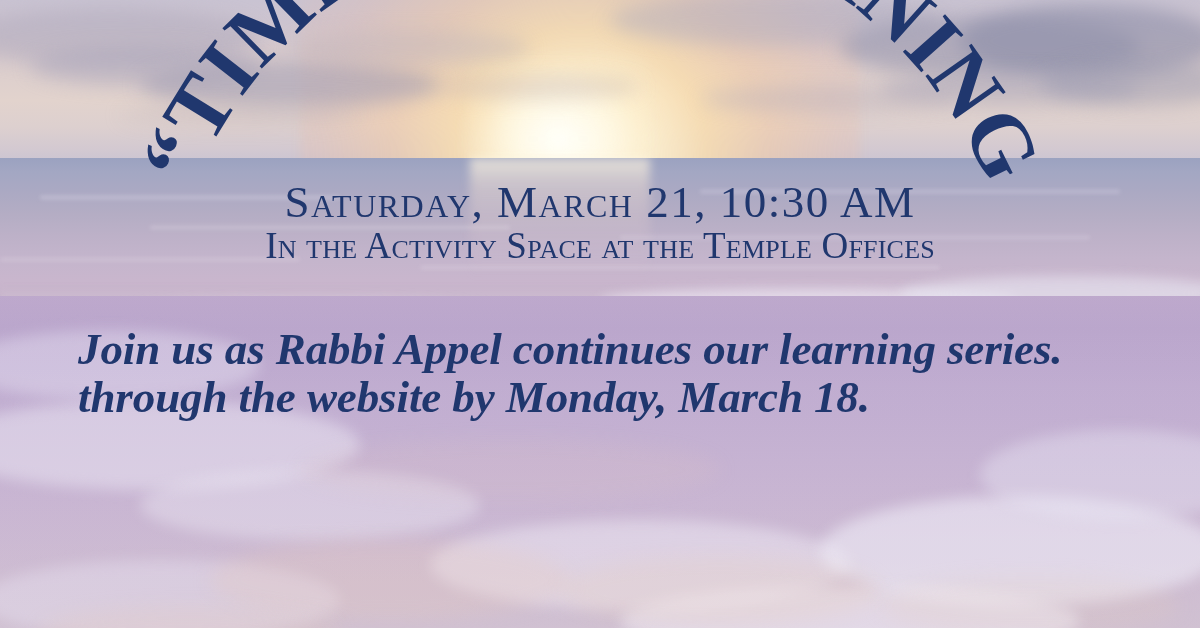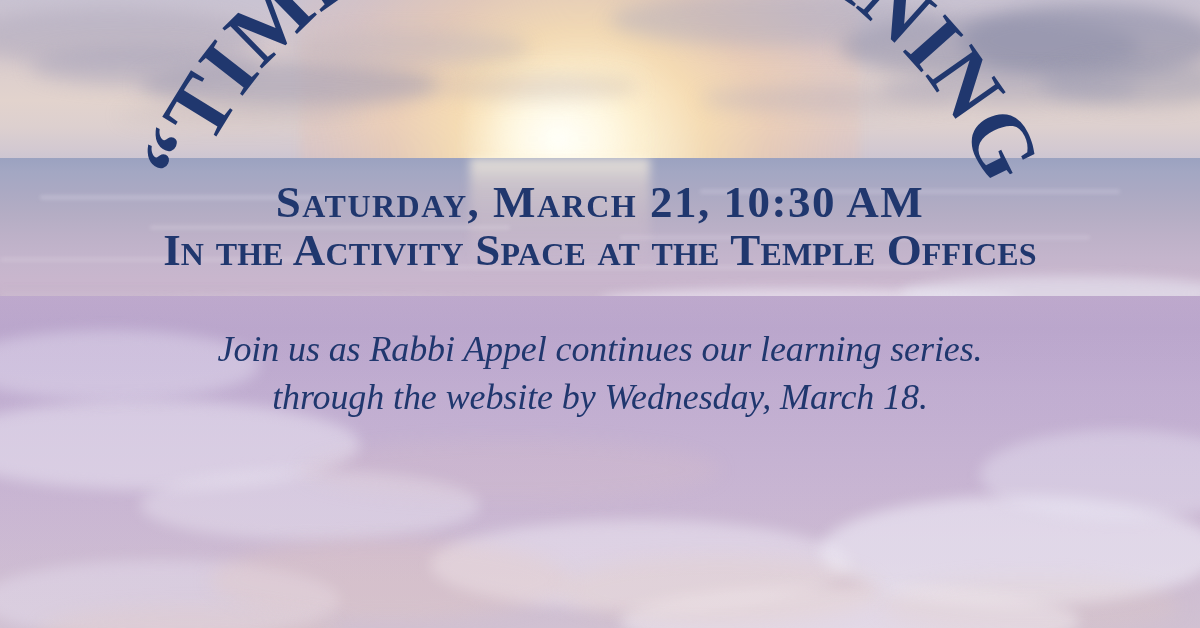--- a/index.html
+++ b/index.html
@@ -181,37 +181,37 @@
     font-size: 86px;
     font-weight: 700;
     letter-spacing: 1px;
   }
 
   .subline {
     position: absolute;
     left: 0; right: 0;
     text-align: center;
     font-family: "Liberation Serif", "DejaVu Serif", serif;
-    font-weight: 700;
+    font-weight: 400;
     font-variant: small-caps;
     letter-spacing: 0.5px;
     white-space: nowrap;
   }
   #sub-line-1 { top: 176px; font-size: 45px; letter-spacing: 1.5px; }
-  #sub-line-2 { top: 224px; font-size: 45px; letter-spacing: 0.2px; }
+  #sub-line-2 { top: 224px; font-size: 37px; letter-spacing: 0.2px; }
 
   .body-copy {
     position: absolute;
     left: 78px; top: 325px;
     width: 1044px;
-    text-align: center;
+    text-align: left;
     font-family: "Liberation Serif", "DejaVu Serif", serif;
     font-style: italic;
-    font-weight: 400;
-    font-size: 36px;
+    font-weight: 700;
+    font-size: 45px;
     line-height: 48px;
     letter-spacing: -0.1px;
   }
 </style>
 </head>
 <body>
 
 <div id="flyer">
 
   <div class="bg-layer">
@@ -278,16 +278,16 @@
       </text>
     </svg>
   </div>
 
   <div class="subline" id="sub-line-1" style="color:#20376e;">Saturday,  March 21, 10:30 AM</div>
 
   <div class="subline" id="sub-line-2" style="color:#20376e;">In the Activity Space at the Temple Offices</div>
 
   <div class="body-copy" style="color:#20376e;">
     <div>Join us as Rabbi Appel continues our learning series.</div>
-    <div>through the website by Wednesday, March 18.</div>
+    <div>through the website by Monday, March 18.</div>
   </div>
 
 </div>
 
 </body></html>

